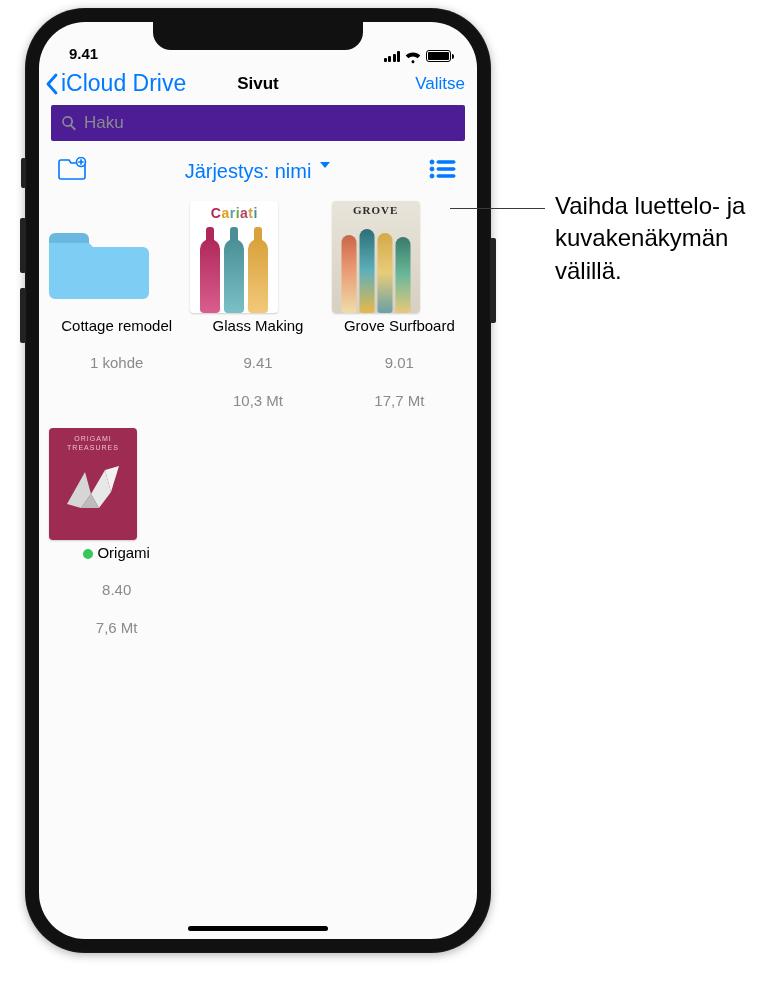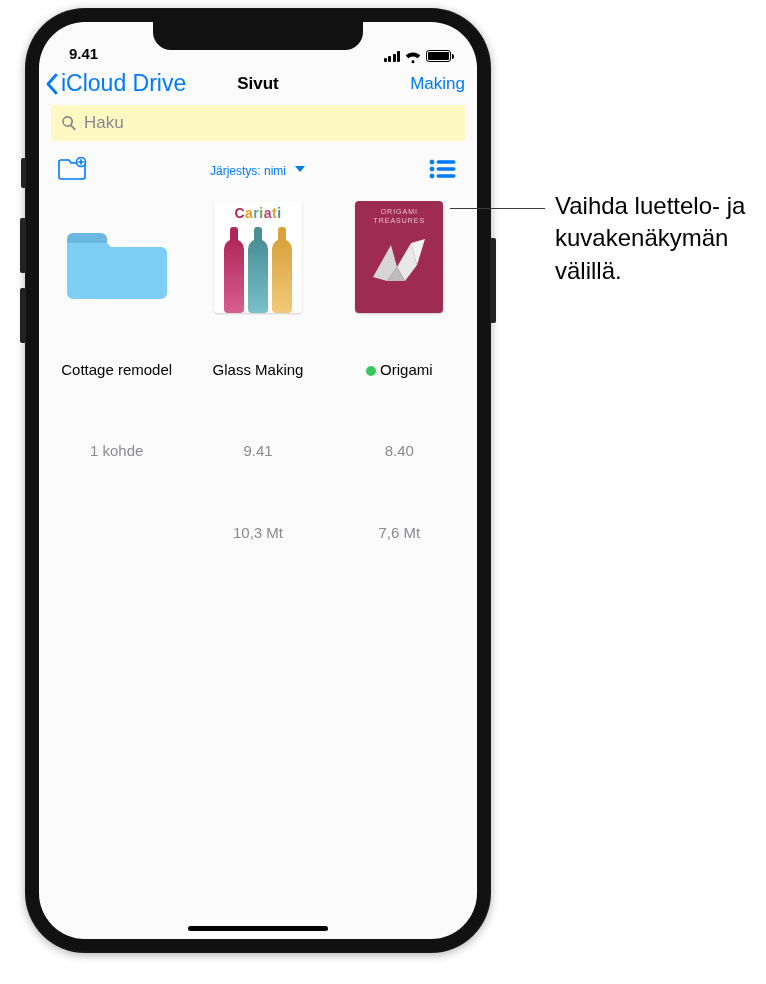--- a/index.html
+++ b/index.html
@@ -101,63 +101,61 @@
     left:50%;
     transform:translateX(-50%);
   }
   .nav-select {
     color: #007aff;
     font-size: 17px;
     cursor: pointer;
   }
   .search-bar {
     margin: 0 12px 6px 12px;
-    background: #fef9c3;
+    background: #4c1d95;
     border-radius: 2px;
     height: 36px;
     display: flex;
     align-items: center;
     padding: 0 10px;
     color: #8a8a8e;
     font-size: 17px;
   }
   .search-bar svg{width:16px;height:16px;margin-right:7px;fill:#8a8a8e;}
 
   .toolbar {
     display:flex;
     align-items:center;
     justify-content: space-between;
     padding: 10px 20px 10px 18px;
   }
   .new-folder svg{width:30px;height:24px;stroke:#007aff;fill:none;stroke-width:1.6;}
   .sort-btn {
     color:#007aff;
-    font-size:12px;
+    font-size:20px;
     display:flex;
     gap:8px;
     cursor:pointer;
   }
   .sort-btn svg{width:12px;height:10px;fill:#007aff;}
   .view-toggle svg{width:28px;height:20px;stroke:#007aff;fill:#007aff;}
 
   .grid {
     flex:1;
     padding: 6px 10px;
     display: grid;
     grid-template-columns: repeat(3, 1fr);
     gap: 18px 6px;
     align-content: start;
   }
   .item {
     display:flex;
     flex-direction:column;
-    align-items:center;
     text-align:center;
     cursor:pointer;
-    gap:44px;
   }
   .thumb {
     width: 88px;
     height: 112px;
     border-radius: 4px;
     margin-bottom: 4px;
     box-shadow: 0 1px 2px rgba(0,0,0,0.18);
     position:relative;
     overflow:hidden;
   }
@@ -284,21 +282,21 @@
     </div>
 
     <div class="nav-bar">
       <div class="nav-back">
         <svg viewBox="0 0 14 22">
             <path d="M11 2 L3 11 L11 20" stroke="#007aff" stroke-width="2.8" fill="none" stroke-linecap="round" stroke-linejoin="round"></path>
           </svg>
         <span>iCloud Drive</span>
       </div>
       <div class="nav-title">Sivut</div>
-      <div class="nav-select">Making</div>
+      <div class="nav-select">Valitse</div>
     </div>
 
     <div class="search-bar">
       <svg viewBox="0 0 16 16">
           <path d="M6.5 1a5.5 5.5 0 014.28 8.94l4.14 4.14-1.34 1.34-4.14-4.14A5.5 5.5 0 116.5 1zm0 1.8a3.7 3.7 0 100 7.4 3.7 3.7 0 000-7.4z"></path>
         </svg>
       <span>Haku</span>
     </div>
 
     <div class="toolbar">
@@ -349,20 +347,34 @@
               <div class="bottle b1"></div>
               <div class="bottle b2"></div>
               <div class="bottle b3"></div>
             </div>
         </div>
         <div class="name">Glass Making</div>
         <div class="sub">9.41</div>
         <div class="sub">10,3 Mt</div>
       </div>
 
+      <div class="item">
+        <div class="thumb grove">
+          <div class="title">GROVE</div>
+          <div class="boards">
+              <div class="board s1"></div>
+              <div class="board s2"></div>
+              <div class="board s3"></div>
+              <div class="board s4"></div>
+            </div>
+        </div>
+        <div class="name">Grove Surfboard</div>
+        <div class="sub">9.01</div>
+        <div class="sub">17,7 Mt</div>
+      </div>
 
       <div class="item">
         <div class="thumb origami">
           <div class="txt"><span>ORIGAMI</span><br><span>TREASURES</span></div>
           <svg class="crane" width="64" height="54" viewBox="0 0 64 54">
             <path d="M6 40 L24 8 L30 30 L20 44 z" fill="#d6d6d6"></path>
             <path d="M30 30 L44 6 L50 28 L38 44 z" fill="#e8e8e8"></path>
             <path d="M20 44 L38 44 L30 30 z" fill="#bcbcbc"></path>
             <path d="M44 6 L58 2 L50 28 z" fill="#f2f2f2"></path>
           </svg>

